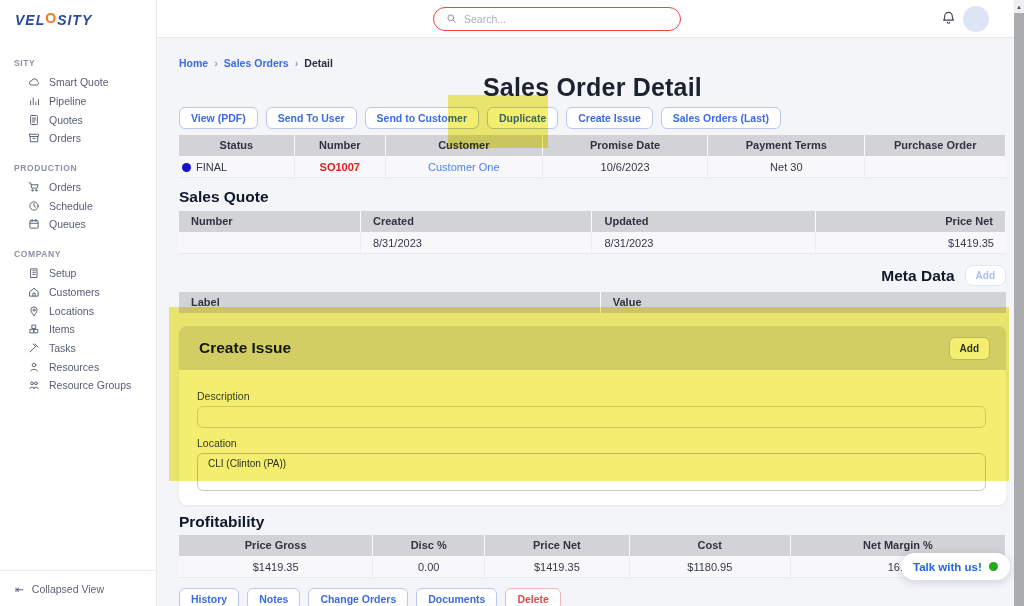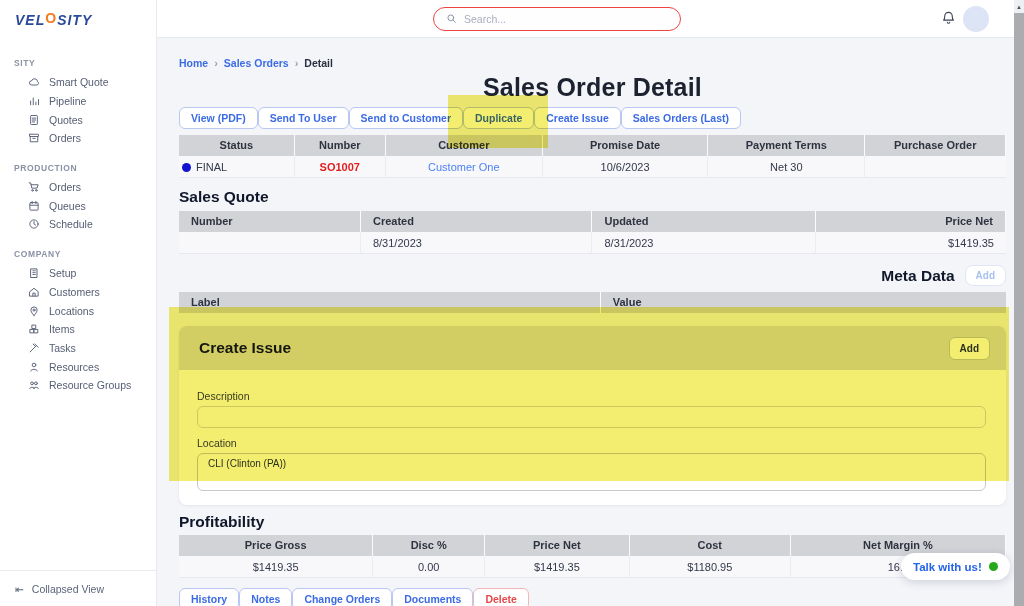--- a/index.html
+++ b/index.html
@@ -36,21 +36,21 @@
   
   .main { position:absolute; left:157px; top:38px; width:857px; height:568px; background:#f4f5f9; padding:0 8px 0 22px; z-index:1; }
 
   .breadcrumb { margin-top:19px; font-size:10.5px; font-weight:700; display:flex; gap:6px; }
   .breadcrumb .crumb-link { color:#3b6be4; cursor:pointer; }
   .breadcrumb .crumb-current { color:#2b3040; }
   .breadcrumb .sep { color:#9aa1b5; font-size:11px; }
 
   .page-title { text-align:center; font-size:25px; font-weight:600; color:#1c2230; margin-top:4px; letter-spacing:.2px; }
 
-  .btn-row { display:flex; margin-top:5px; }
+  .btn-row { display:flex; gap:8px; margin-top:5px; }
   .btn { background:#fff; border:1px solid #b9c7f2; color:#3b6be4; font-weight:700; font-size:10.5px; border-radius:6px; padding:4px 11px; cursor:pointer; font-family:"Liberation Sans", sans-serif; white-space:nowrap; }
   .btn.danger { color:#e5484d; border-color:#f0b6b8; }
 
   .tbl { display:grid; width:827px; }
   .t1 { grid-template-columns:14% 11% 19% 20% 19% 17%; margin-top:6px; }
   .t2 { grid-template-columns:22% 28% 27% 23%; margin-top:5px; }
   .t3 { grid-template-columns:51% 49%; margin-top:6px; }
   .t4 { grid-template-columns:23.5% 13.5% 17.5% 19.5% 26%; margin-top:4px; }
   .th { background:#d2d3d7; border-right:1px solid #fbfbfd; height:21px; line-height:21px; font-size:11px; font-weight:700; color:#2e3340; text-align:center; overflow:hidden; }
   .th:last-child { border-right:none; }
@@ -143,34 +143,34 @@
               <path d="M1.5 2.5h2l1.6 7h7L13.5 5H4.2"></path>
               <circle cx="6" cy="12.5" r="1.1"></circle>
               <circle cx="11" cy="12.5" r="1.1"></circle>
             </svg>
           </span>
         <span class="nlabel">Orders</span>
       </div>
       <div class="nav-item">
         <span class="nicon">
             <svg viewBox="0 0 16 16">
+              <circle cx="8" cy="8" r="5.5"></circle>
+              <path d="M8 4.8V8l2.2 1.6"></path>
+            </svg>
+          </span>
+        <span class="nlabel">Schedule</span>
+      </div>
+      <div class="nav-item">
+        <span class="nicon">
+            <svg viewBox="0 0 16 16">
               <rect x="2.5" y="3.5" width="11" height="10" rx="1"></rect>
               <path d="M5.5 1.8v3M10.5 1.8v3M2.5 7h11"></path>
             </svg>
           </span>
         <span class="nlabel">Queues</span>
-      </div>
-      <div class="nav-item">
-        <span class="nicon">
-            <svg viewBox="0 0 16 16">
-              <circle cx="8" cy="8" r="5.5"></circle>
-              <path d="M8 4.8V8l2.2 1.6"></path>
-            </svg>
-          </span>
-        <span class="nlabel">Schedule</span>
       </div>
     </div>
 
     <div class="nav-section">
       <div class="nav-label">COMPANY</div>
       <div class="nav-item">
         <span class="nicon">
             <svg viewBox="0 0 16 16">
               <rect x="4" y="2.5" width="8" height="11.5"></rect>
               <path d="M6.5 5h1M8.8 5h1M6.5 7.5h1M8.8 7.5h1M6.5 10h1M8.8 10h1"></path>

